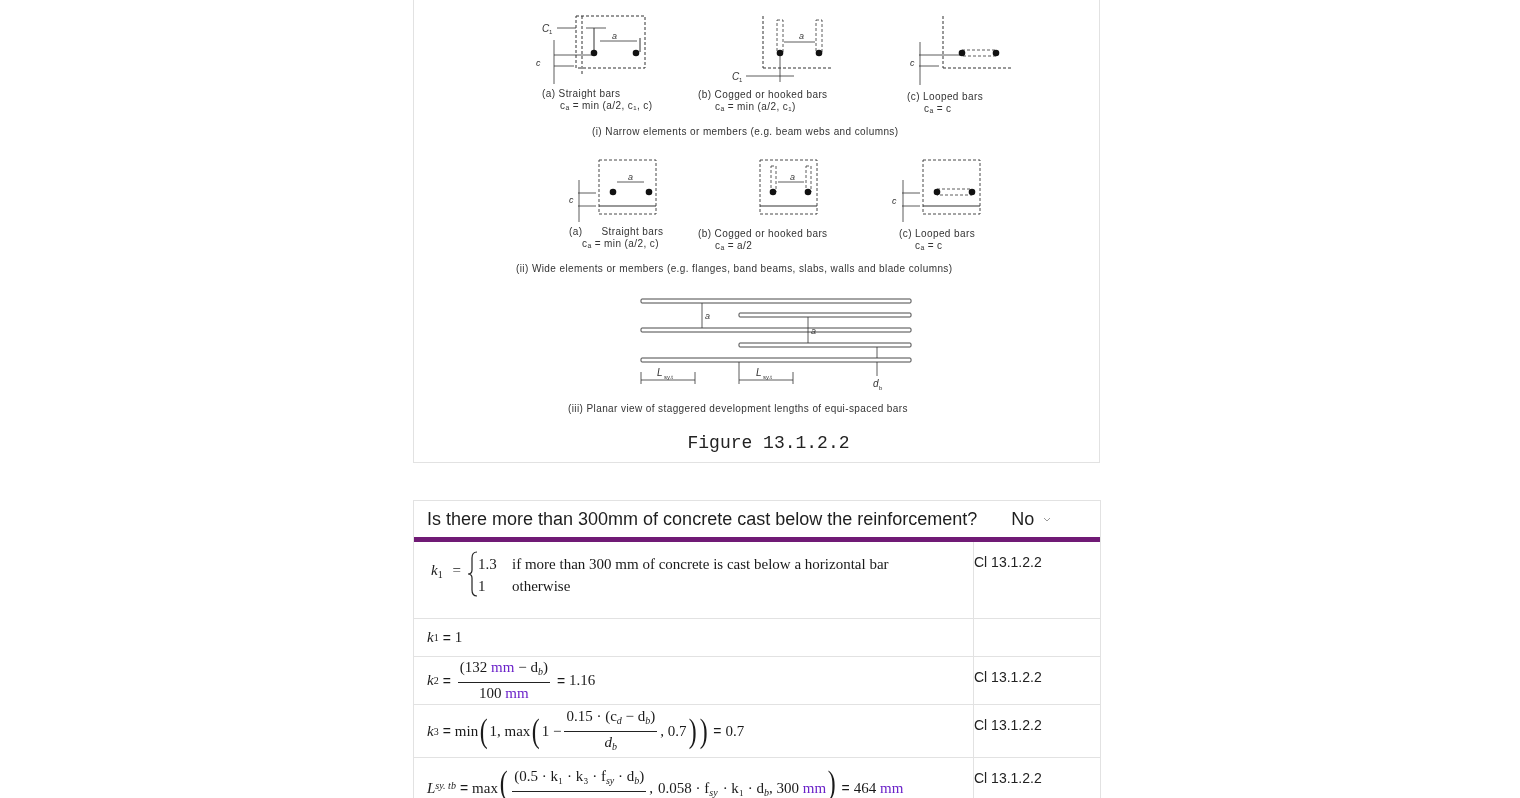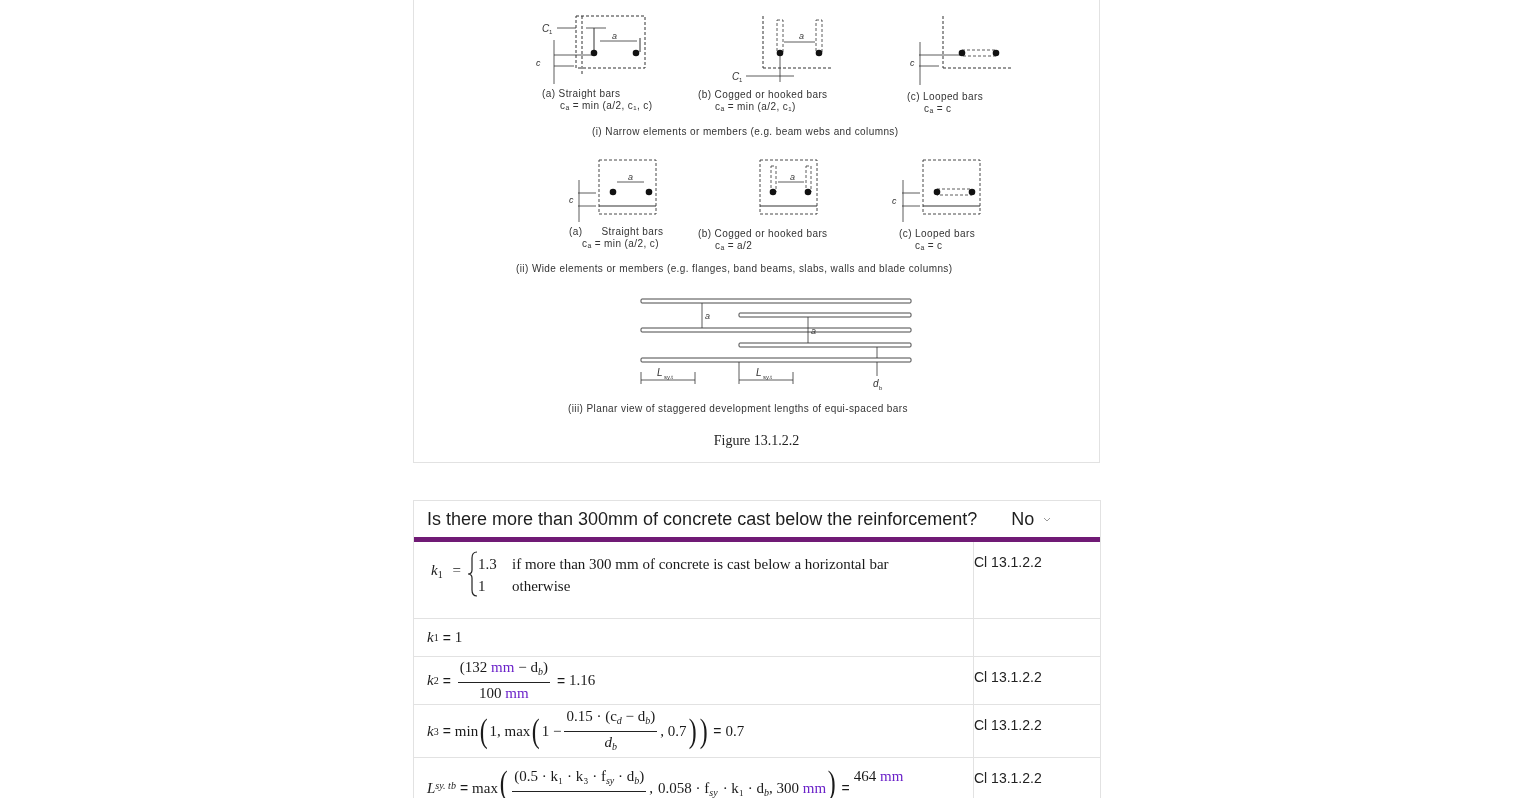--- a/index.html
+++ b/index.html
@@ -1,22 +1,22 @@
 <!DOCTYPE html>
 <html><head>
 <meta charset="utf-8">
 <style>
   html, body { margin:0; padding:0; background:#ffffff; }
   body { width:1520px; height:798px; overflow:hidden; position:relative;
          font-family:"Liberation Sans", sans-serif; color:#1a1a1a; }
   .figure-card { position:absolute; left:413px; top:-2px; width:685px; height:464px;
          border:1px solid #e2e2e2; border-top:none; background:#fff; }
   .figure-svg { position:absolute; left:0; top:0; }
-  .fig-caption { position:absolute; left:0; width:100%; top:435px; text-align:center;
-         font-size:14px; color:#222; font-family:Liberation Serif, serif; }
+  .fig-caption { position:absolute; left:12px; width:100%; top:435px; text-align:center;
+         font-size:18px; color:#222; font-family:Liberation Mono, monospace; }
   .calc-table { position:absolute; left:413px; top:500px; width:686px; border:1px solid #e2e2e2;
          border-bottom:none; background:#fff; }
   .q-row { height:36px; border-bottom:5px solid #701a75; display:flex; align-items:center;
          padding-left:13px; font-size:18px; color:#1e1e1e; }
   .q-select { margin-left:34px; display:inline-flex; align-items:center; cursor:pointer; }
   .q-chevron { margin-left:8px; width:10px; height:10px; display:inline-block; }
   .row { display:flex; border-bottom:1px solid #e2e2e2; }
   .cell-main { width:546px; border-right:1px solid #e2e2e2; padding-left:13px; position:relative;
          font-family:"Liberation Serif", "DejaVu Serif", serif; font-size:15px; color:#1a1a1a; }
   .cell-ref { flex:1; padding-right:6px; font-size:14px; color:#222;
@@ -261,17 +261,17 @@
         <span class="den">&nbsp;</span>
       </span>
       <span style="margin-top:12px">,</span>
       <span class="frac">
         <span class="num"><span>0.058 · f</span><sub class="it">sy</sub></span>
         <span class="den">&nbsp;</span>
       </span>
       <span style="margin-top:12px"><span>· k₁ · d</span><sub class="it">b</sub>,&nbsp;<span>300</span> <span class="unit">mm</span></span>
       <span class="paren" style="margin-top:-2px">)</span>
       <span class="eq" style="margin-top:12px">=</span>
-      <span style=""><span>464</span> <span class="unit">mm</span></span>
+      <span style="margin-top:12px"><span>464</span> <span class="unit">mm</span></span>
     </div>
     <div class="cell-ref">Cl 13.1.2.2</div>
   </div>
 </div>
 
 </body></html>

